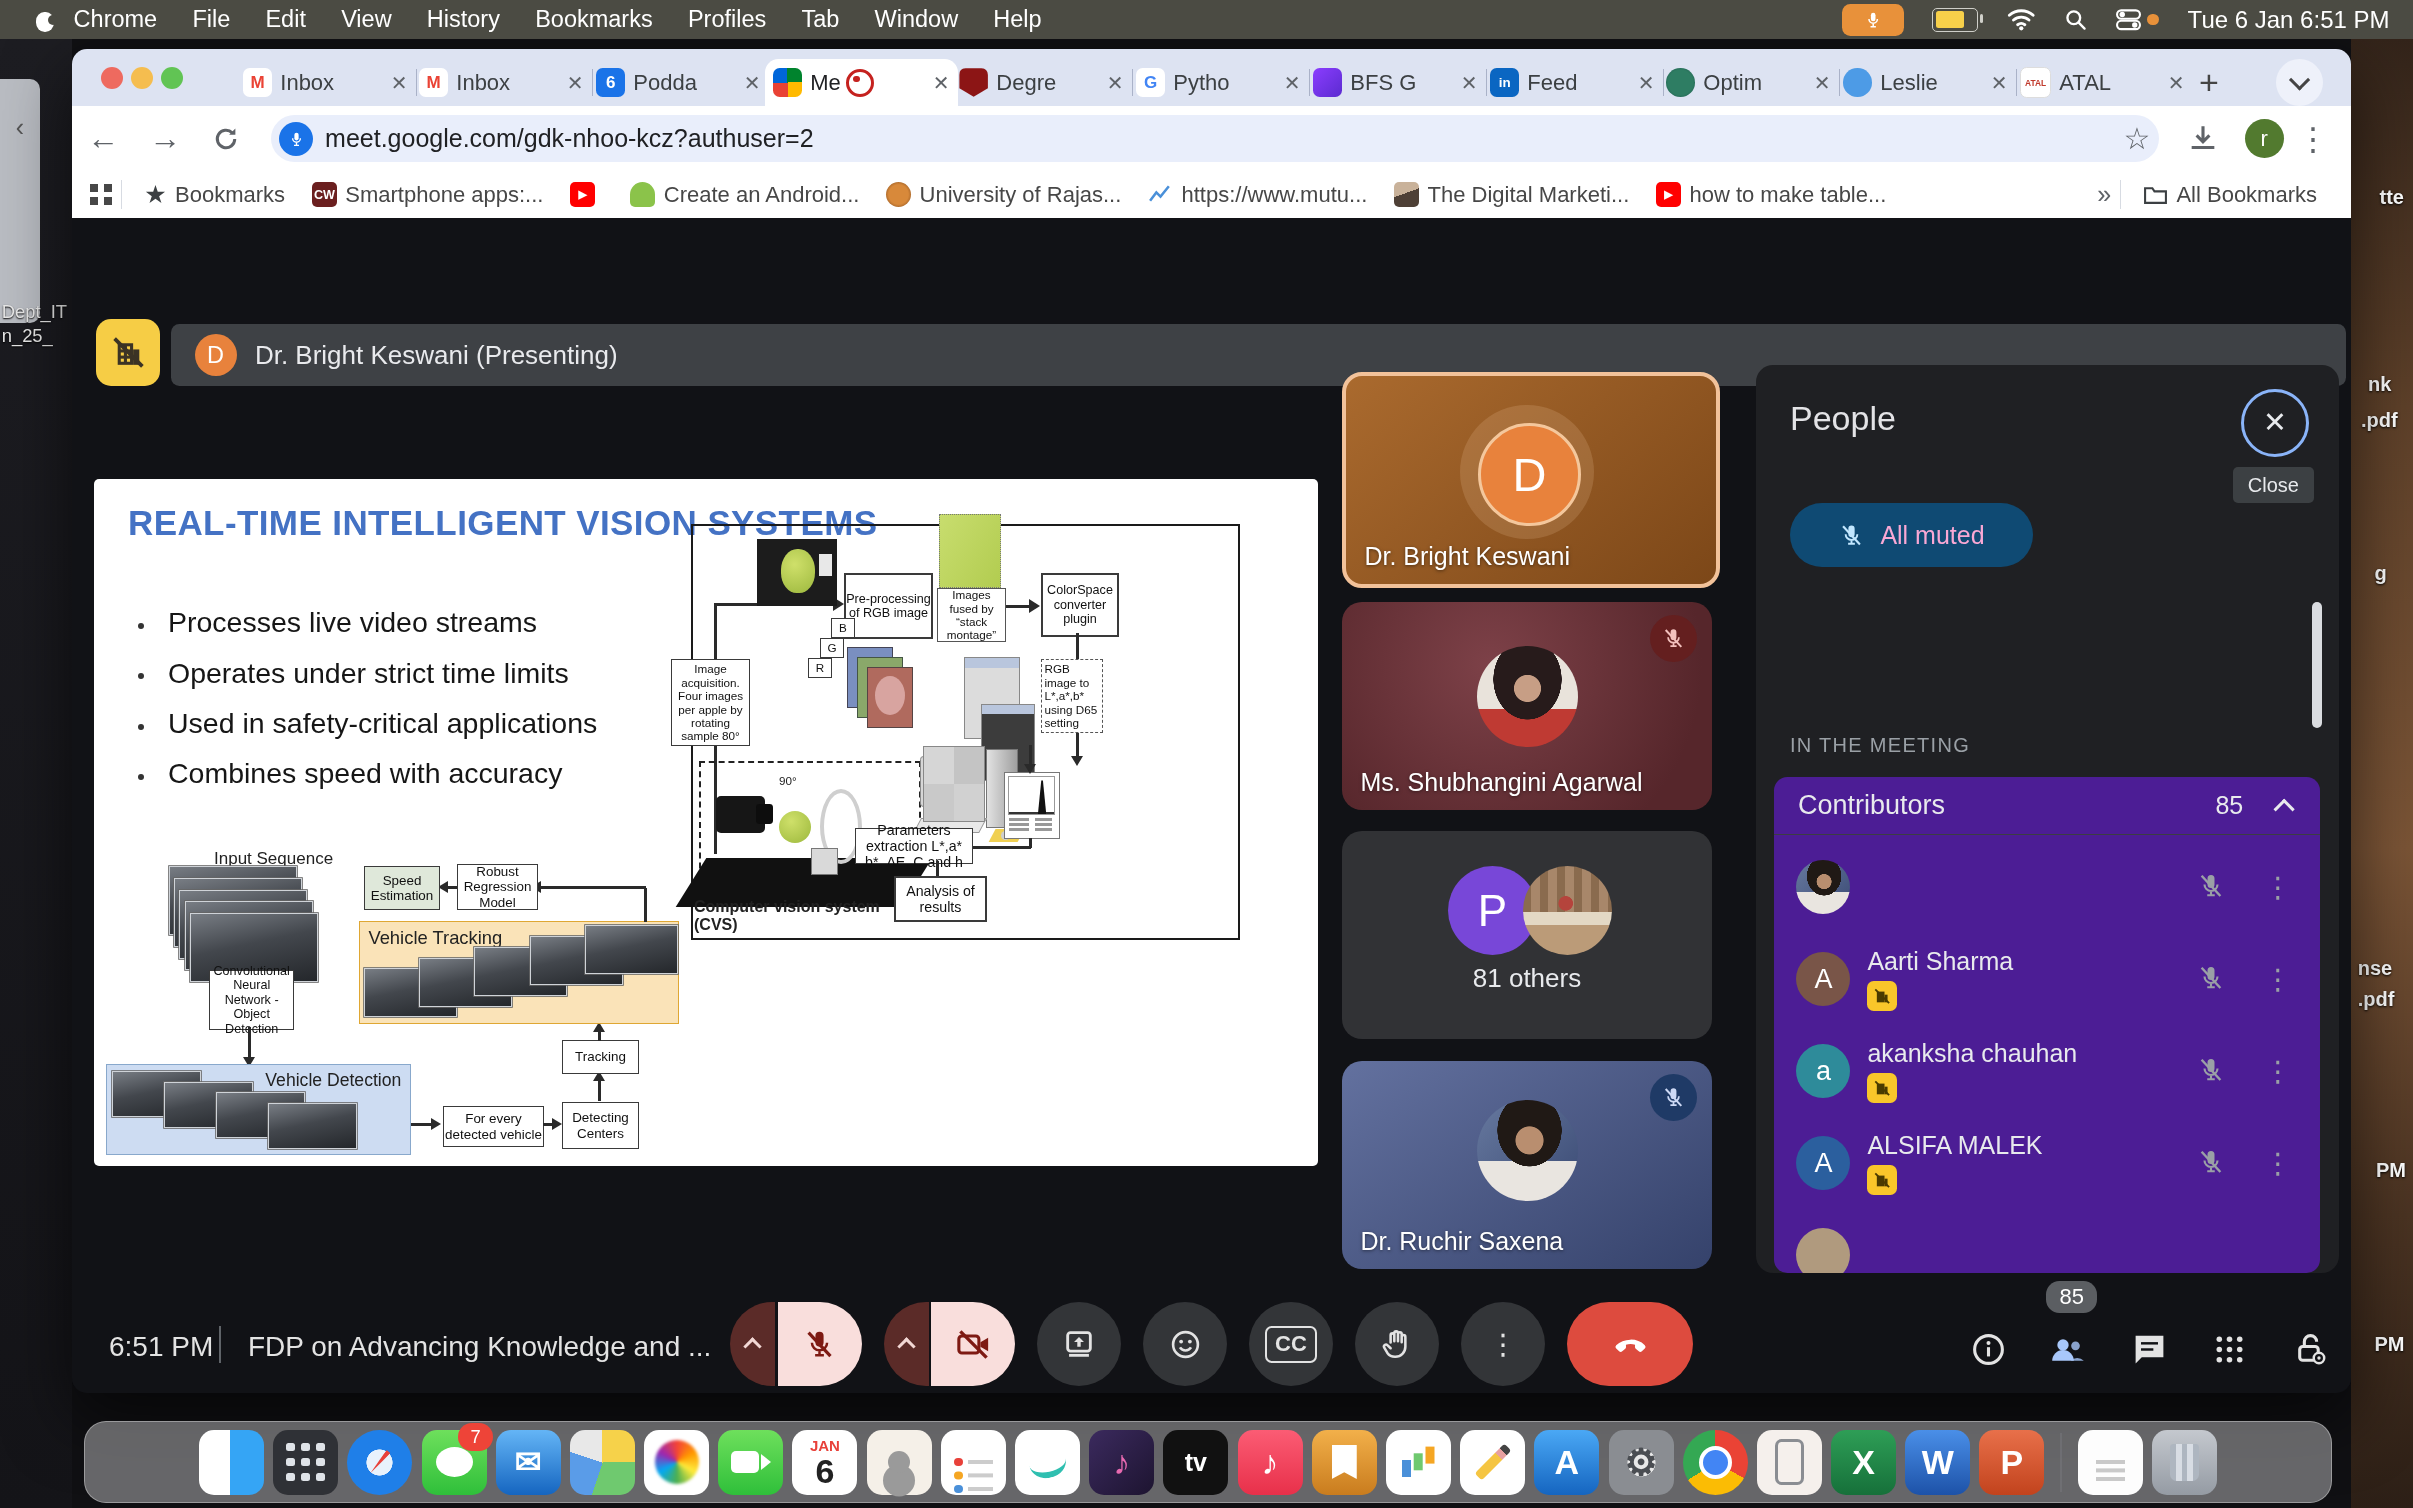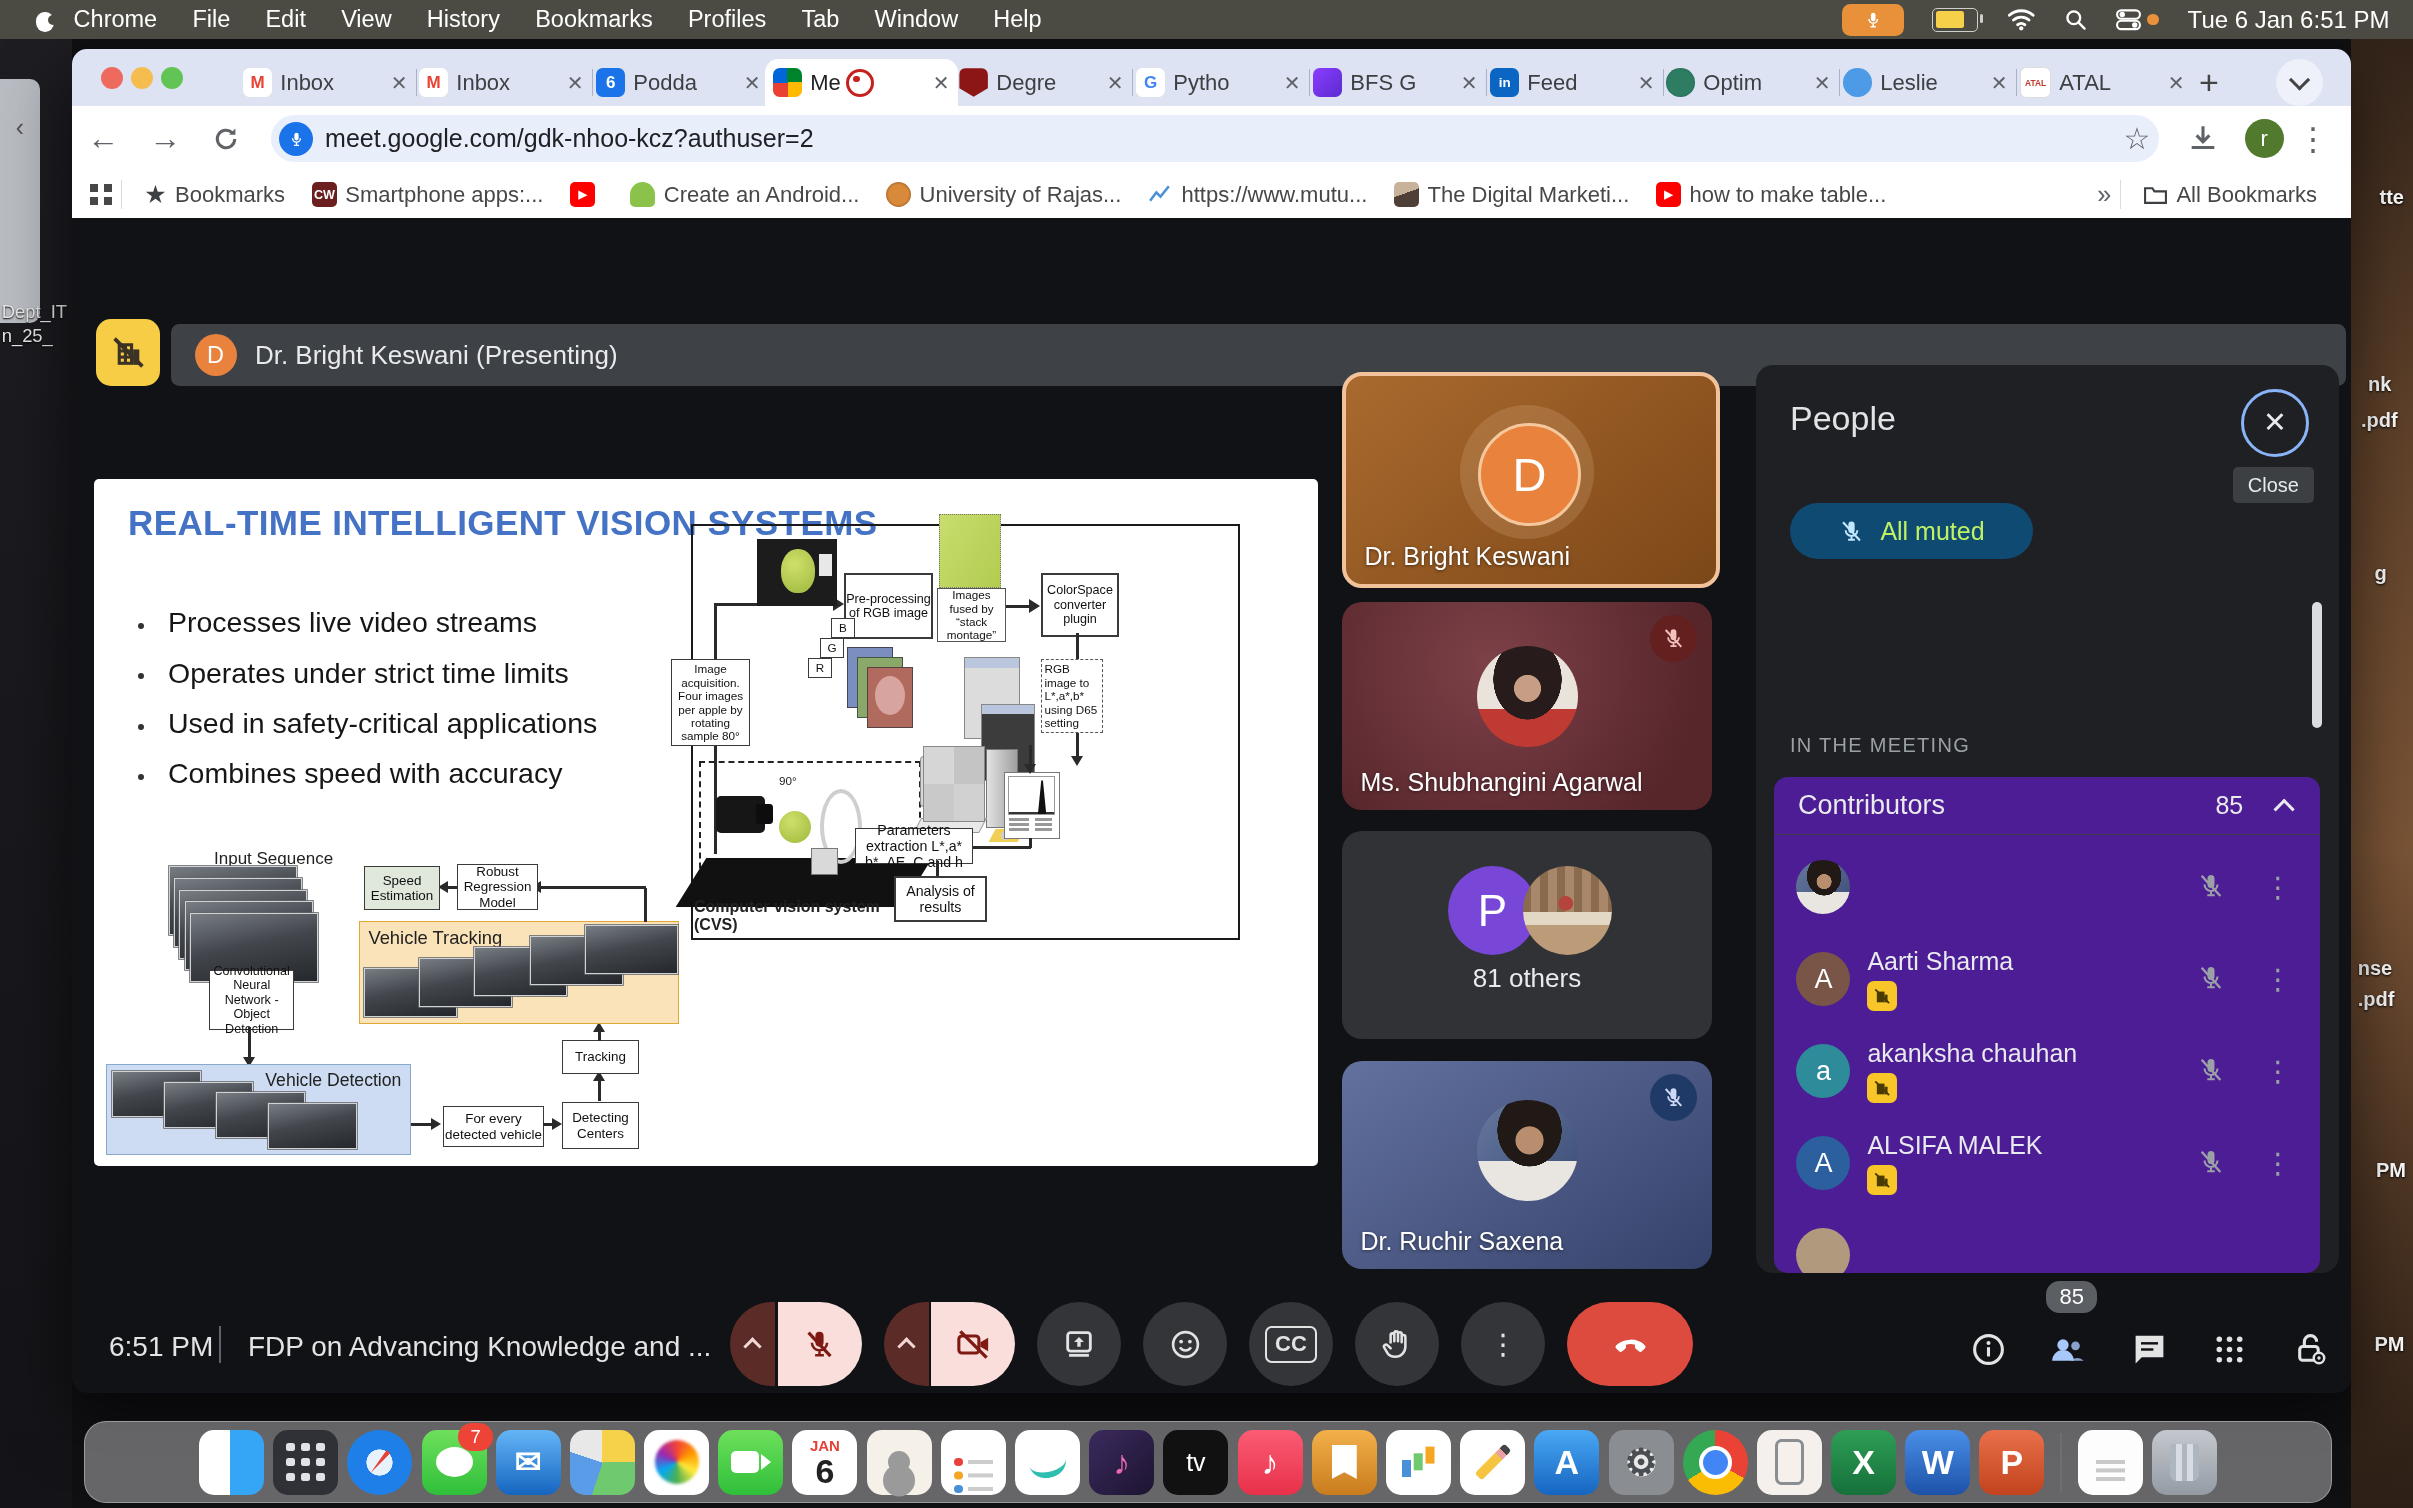--- a/index.html
+++ b/index.html
@@ -90,21 +90,21 @@
     linear-gradient(rgba(0,0,0,0) 60%,#e9e5e0 60%),linear-gradient(135deg,#67799f,#3a4a74)}
   .ph-room{background:
     radial-gradient(circle at 48% 42%,#b5443c 0 10%,rgba(0,0,0,0) 11%),
     linear-gradient(rgba(0,0,0,0) 52%,#e3d8c4 52% 66%,#bb9b78 66%),
     repeating-linear-gradient(90deg,#8a6b4e 0 8.4px,#a8876a 8.4px 17px)}
   
   .panel{position:absolute;left:1684px;top:147px;width:583px;height:908px;background:#1f2023;border-radius:17px;color:#e8eaed}
   .ptitle{position:absolute;left:34px;top:34px;font-size:34px;color:#e3e3e6}
   .closebtn{position:absolute;right:30px;top:23.5px;width:62px;height:62px;border-radius:50%;border:3.4px solid #8ab4f8;display:flex;align-items:center;justify-content:center;font-size:28.5px;color:#e8eaed}
   .tooltip{position:absolute;right:25px;top:102px;background:#3c4043;color:#e8eaed;font-size:20px;padding:6.7px 15px;border-radius:5px}
-  .pill{position:absolute;top:138px;height:56px;border-radius:32px;background:#0f4a73;color:#bef264;font-size:25px;display:flex;align-items:center;justify-content:center;gap:15px}
+  .pill{position:absolute;top:138px;height:64px;border-radius:32px;background:#0f4a73;color:#f9a8d4;font-size:25px;display:flex;align-items:center;justify-content:center;gap:15px}
   .searchbox{position:absolute;left:34px;top:237px;width:489px;height:77px;border:1.7px solid #747775;border-radius:8.4px;display:flex;align-items:center;background:transparent}
   .searchbox input{background:transparent;border:0;outline:0;color:#e8eaed;font-size:27px;width:369px;font-family:"Liberation Sans",sans-serif}
   .searchbox input::placeholder{color:#9aa0a6}
   .scrollbar{position:absolute;left:556px;top:237px;width:10px;height:126px;background:#dadce0;border-radius:5px}
   .section{position:absolute;left:34px;top:369px;font-size:20px;color:#9aa0a6;letter-spacing:1.3px}
   .card{position:absolute;left:18.4px;top:412px;width:546px;height:496px;background:#4c1d95;border-radius:13.4px;overflow:hidden}
   .cardhead{position:absolute;left:0;top:0;width:546px;height:57px;display:flex;align-items:center;border-bottom:0.8px solid #3c3e42}
   .prow{position:absolute;left:0;width:546px;height:92px;display:flex;align-items:center}
   .pav{width:54px;height:54px;border-radius:50%;margin:0 17px 0 22px;flex:0 0 auto;display:flex;align-items:center;justify-content:center;color:#fff;font-size:27px}
   .pname{font-size:25px;color:#e8eaed;line-height:28.5px}
@@ -792,21 +792,21 @@
         <span style="width:22px;height:22px;background:#9a9a9a;border-radius:50%;box-shadow:0 18.4px 0 5px #9a9a9a"></span>
       </div>
     <div class="dk" style="background:#fff">
         <span style="width:8.4px;height:8.4px;border-radius:50%;background:#e8413a;box-shadow:0 13.4px 0 #f5a623,0 27px 0 #4a90d9,13.4px 0 0 22px transparent"></span>
         <span style="width:25px;height:3.4px;background:#ccc;margin-left:5px;box-shadow:0 13.4px 0 #ccc,0 27px 0 #ccc"></span>
       </div>
     <div class="dk" style="background:#fff">
         <span style="width:37px;height:25px;border-bottom:6.7px solid #2fbfb0;border-radius:50%;transform:rotate(-12deg)"></span>
       </div>
     <div class="dk" style="background:linear-gradient(135deg,#3b2a5e,#1d1430);color:#e86ab0">♪</div>
-    <div class="dk" style="background:#111;font-size:25px;font-weight:normal">tv</div>
+    <div class="dk" style="background:#111;font-size:25px;font-weight:bold">tv</div>
     <div class="dk" style="background:linear-gradient(#fb5c74,#e8304a)">♪</div>
     <div class="dk" style="background:linear-gradient(#f2b04a,#c97c1e)">
         <span style="width:25px;height:34px;background:#fff;clip-path:polygon(0 0,100% 0,100% 100%,50% 80%,0 100%)"></span>
       </div>
     <div class="dk" style="background:#fff">
         <span style="width:8.4px;height:17px;background:#4a90d9;box-shadow:11.7px -6.7px 0 #6fc96f,23.5px -13.4px 0 #f5a623;margin-right:23.5px;margin-top:13.4px"></span>
       </div>
     <div class="dk" style="background:#fff">
         <span style="width:42px;height:10px;background:linear-gradient(90deg,#f5c542 0 70%,#e8a0a0 70% 85%,#444 85%);transform:rotate(-45deg);border-radius:3.4px"></span>
       </div>

